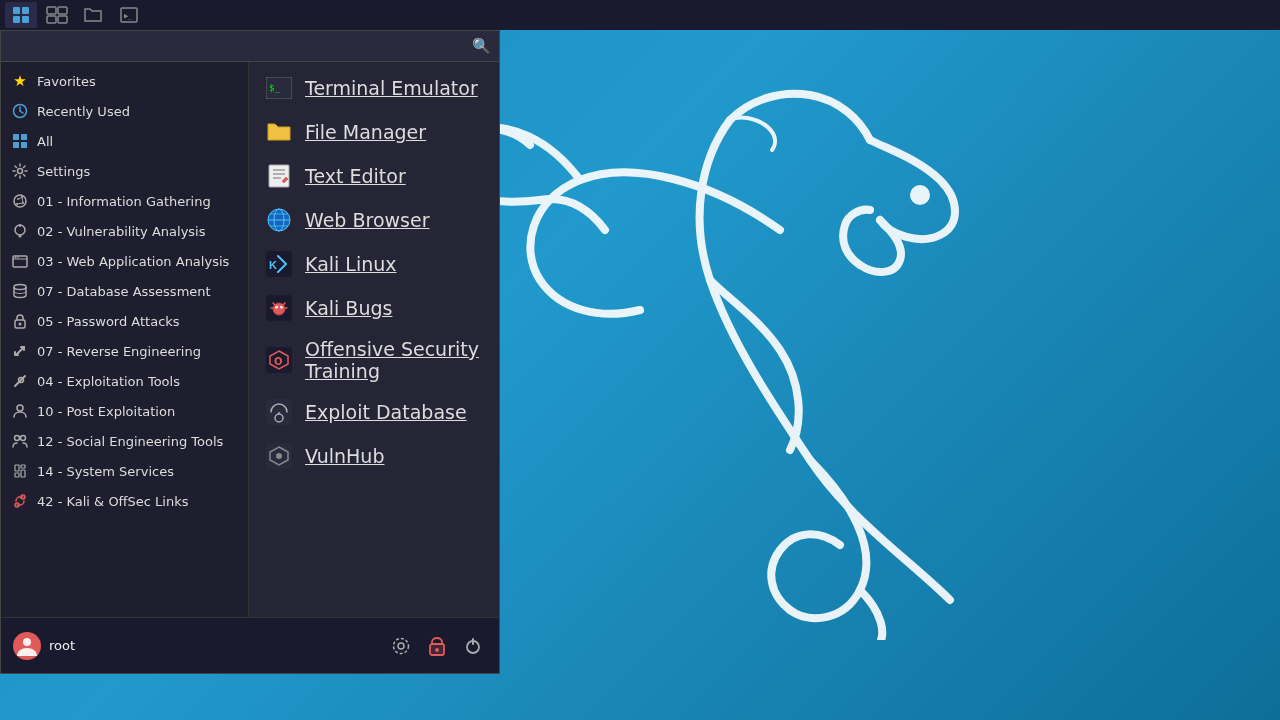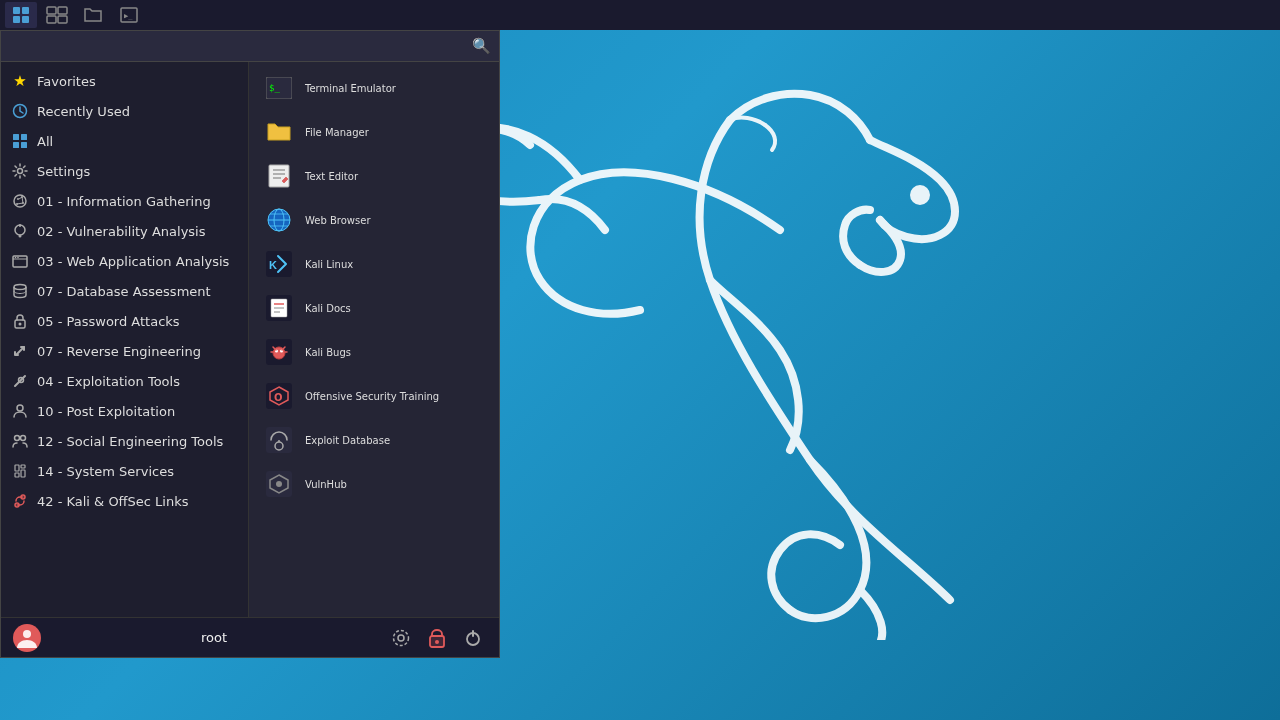--- a/index.html
+++ b/index.html
@@ -152,33 +152,33 @@
     .app-icon {
       width: 28px;
       height: 28px;
       display: flex;
       align-items: center;
       justify-content: center;
       flex-shrink: 0;
     }
 
     .app-label {
-      font-size: 10px;
+      font-size: 19px;
+      text-decoration: underline;
     }
 
     
     #bottom-bar {
-      height: 40px;
+      height: 56px;
       background: #1a1a2e;
       border-top: 1px solid #333;
       display: flex;
       align-items: center;
       padding: 0 12px;
       gap: 8px;
-      text-align: center;
     }
 
     #user-avatar {
       width: 28px;
       height: 28px;
       background: #e05a5a;
       border-radius: 50%;
       display: flex;
       align-items: center;
       justify-content: center;
@@ -520,32 +520,20 @@
         <span class="app-icon">
           <svg width="26" height="26" viewBox="0 0 26 26" fill="none">
             <rect width="26" height="26" rx="3" fill="#1a1a2e"></rect>
             <text x="3" y="18" font-size="11" fill="#4fc3f7" font-family="Arial" font-weight="bold">K</text>
             <path d="M12,5 L20,13 L12,21" stroke="#4fc3f7" stroke-width="2" fill="none" stroke-linecap="round" stroke-linejoin="round"></path>
           </svg>
         </span>
         <span class="app-label">Kali Linux</span>
       </div>
 
-      <div class="app-item">
-        <span class="app-icon">
-          <svg width="26" height="26" viewBox="0 0 26 26" fill="none">
-            <rect width="26" height="26" rx="3" fill="#1a1a2e"></rect>
-            <rect x="5" y="4" width="16" height="18" rx="1" fill="#fff" stroke="#aaa" stroke-width="0.5"></rect>
-            <line x1="8" y1="9" x2="18" y2="9" stroke="#e05a5a" stroke-width="1.5"></line>
-            <line x1="8" y1="13" x2="18" y2="13" stroke="#888" stroke-width="1"></line>
-            <line x1="8" y1="17" x2="14" y2="17" stroke="#888" stroke-width="1"></line>
-          </svg>
-        </span>
-        <span class="app-label">Kali Docs</span>
-      </div>
 
       <div class="app-item">
         <span class="app-icon">
           <svg width="26" height="26" viewBox="0 0 26 26" fill="none">
             <rect width="26" height="26" rx="3" fill="#1a1a2e"></rect>
             <circle cx="13" cy="14" r="6" fill="#e05a5a" stroke="#c04040" stroke-width="1"></circle>
             <circle cx="10.5" cy="12" r="1.5" fill="white"></circle>
             <circle cx="15.5" cy="12" r="1.5" fill="white"></circle>
             <path d="M7,8 L10,11 M19,8 L16,11" stroke="#e05a5a" stroke-width="1.5" stroke-linecap="round"></path>
             <path d="M5,13 L7,13 M21,13 L19,13" stroke="#e05a5a" stroke-width="1.5" stroke-linecap="round"></path>

